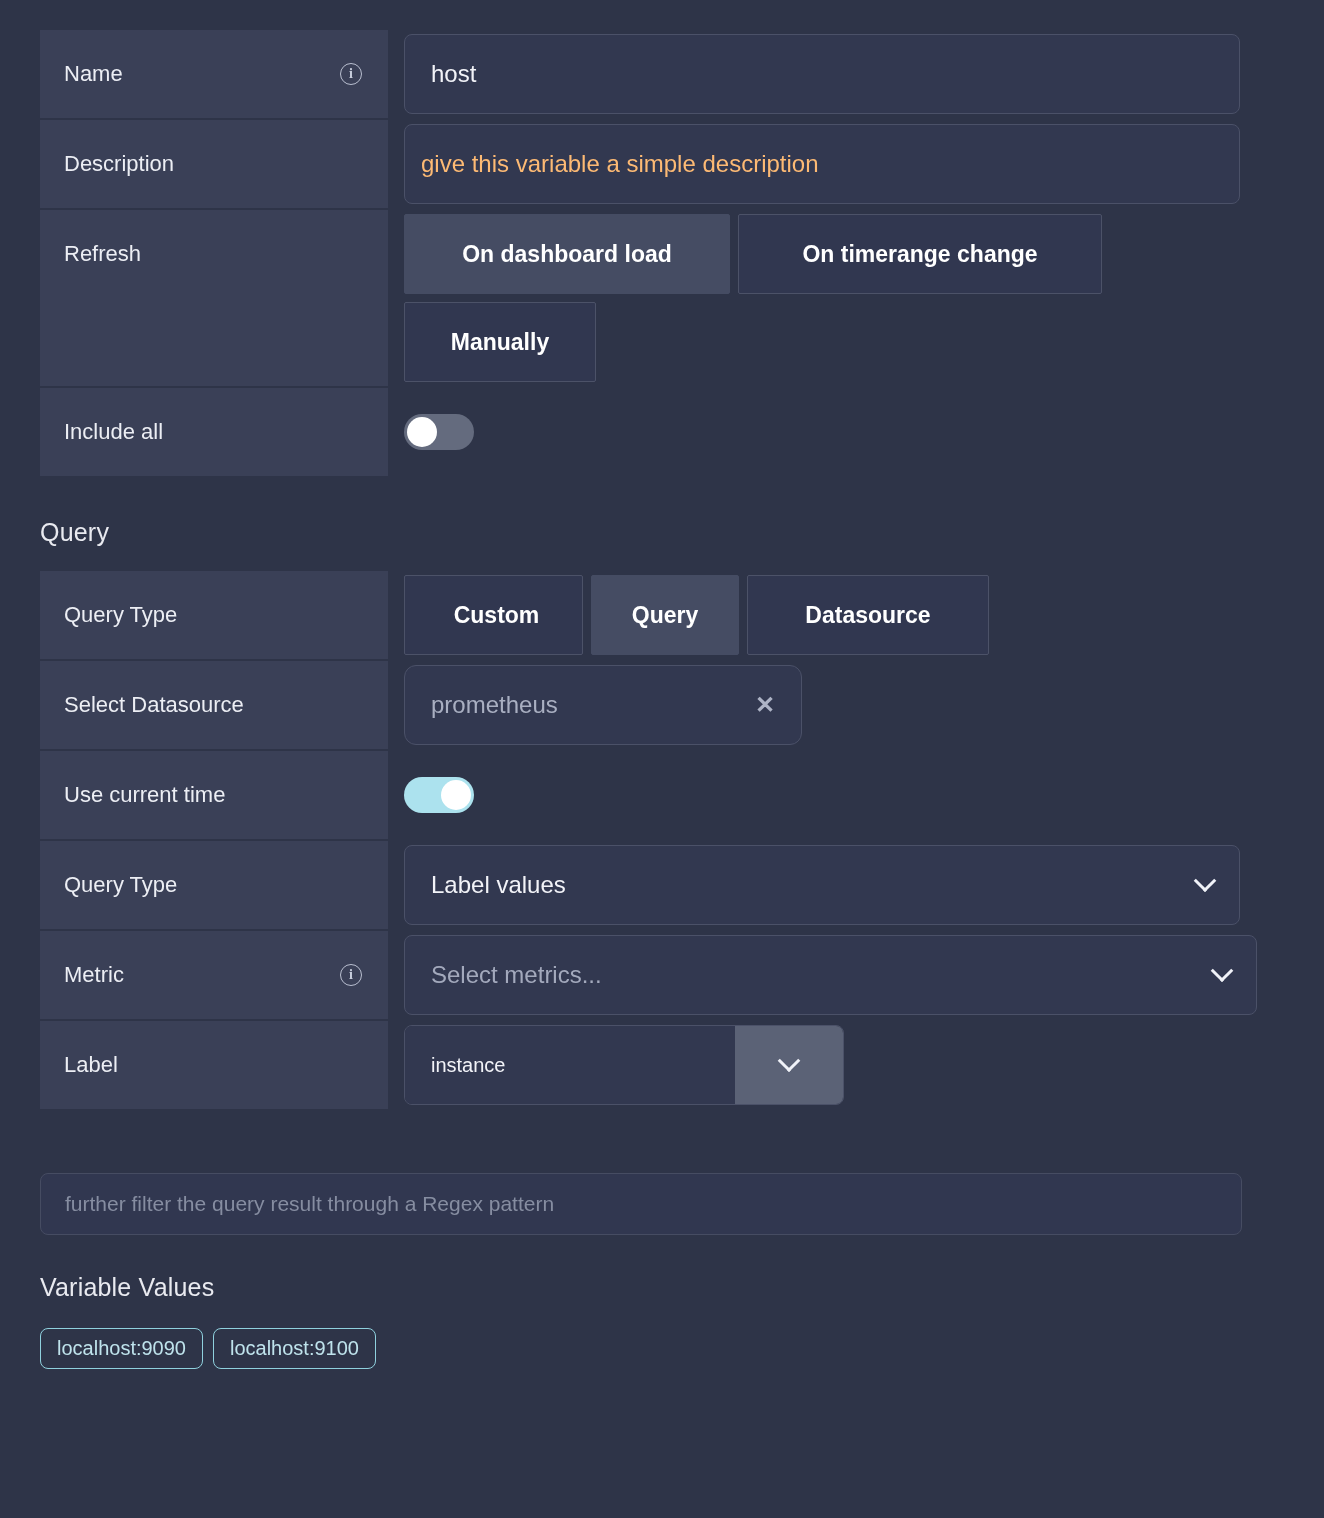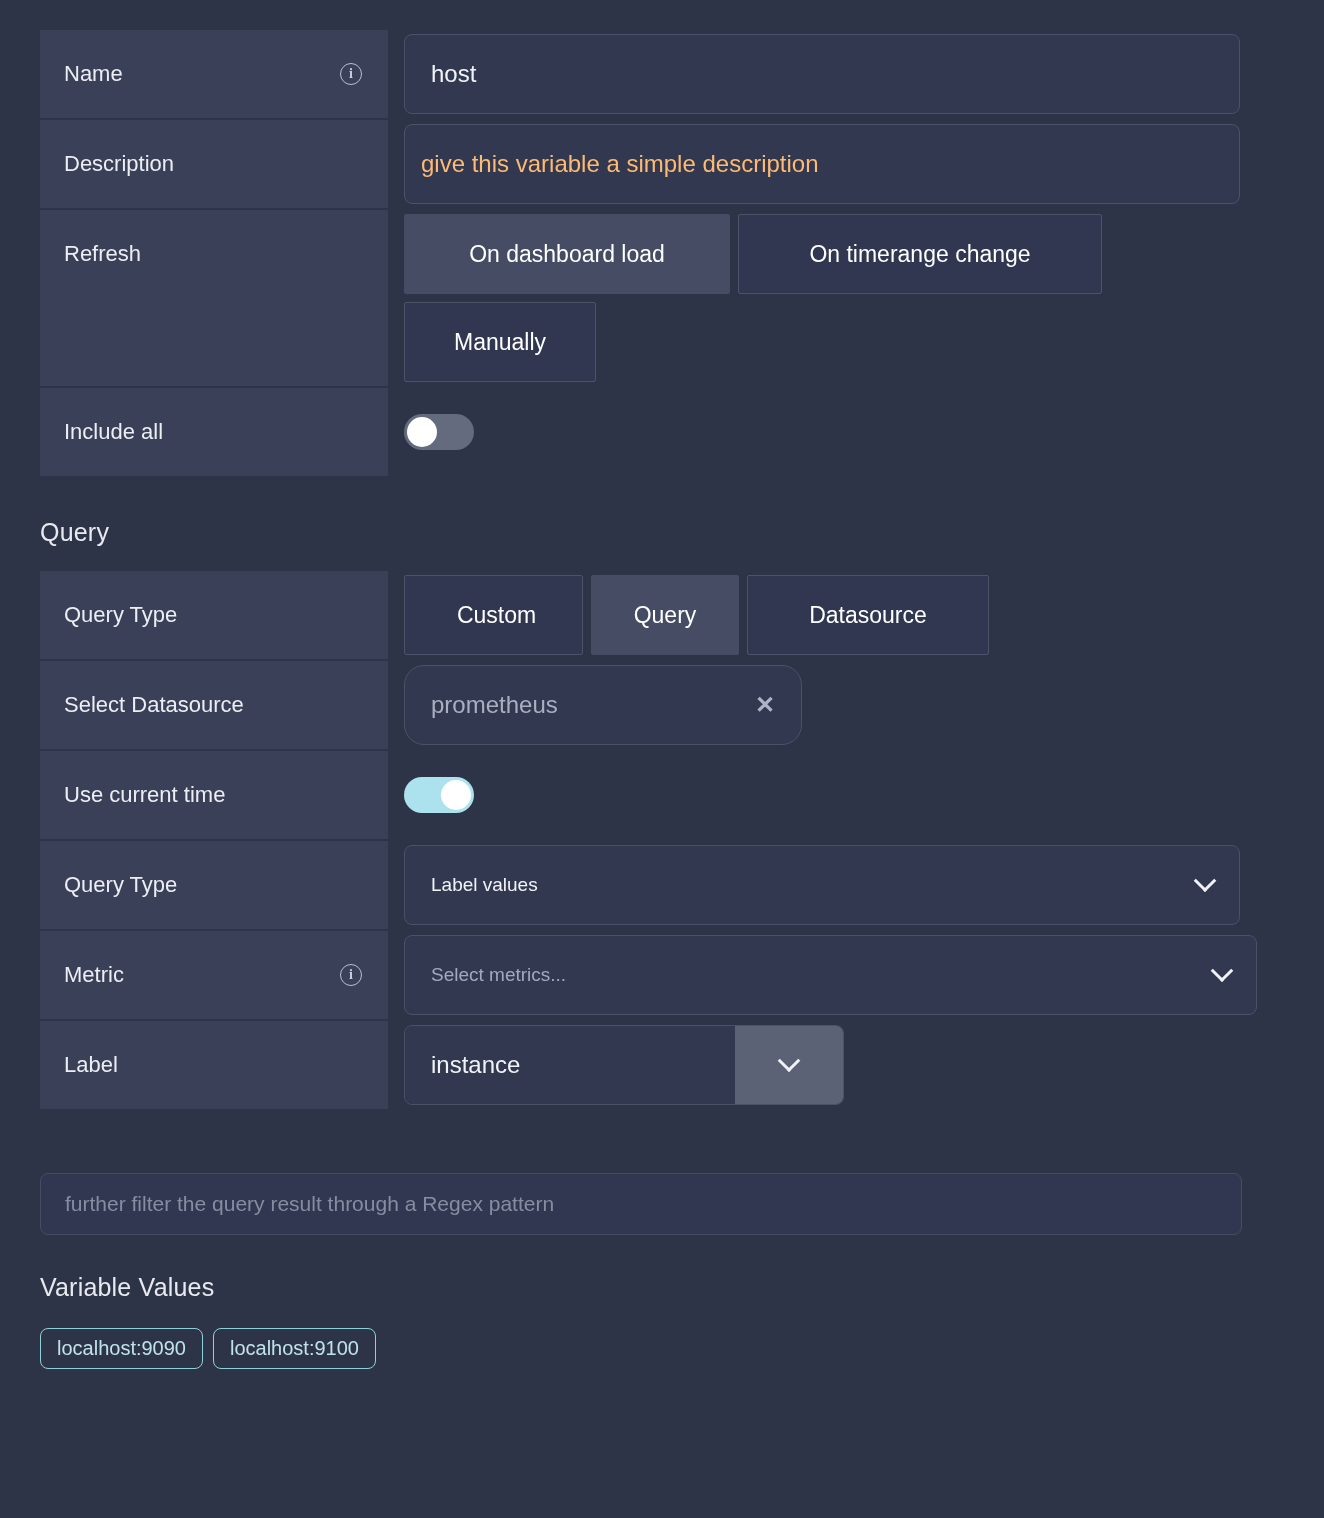--- a/index.html
+++ b/index.html
@@ -99,21 +99,21 @@
   .seg-btn {
     height: 80px;
     background: #313750;
     border: 1px solid #4c melhor;
   }
   .seg-btn {
     background: #313750;
     border: 1px solid #4c5268;
     color: #ffffff;
     font-size: 23px;
-    font-weight: 400;
+    font-weight: 700;
     display: inline-flex;
     align-items: center;
     justify-content: center;
     padding: 0 30px;
     cursor: pointer;
     border-radius: 2px;
   }
   .seg-btn.selected {
     background: #454c63;
     border-color: #454c63;
@@ -140,21 +140,21 @@
   }
   .toggle.on { background: #ace2ee; }
   .toggle.on .knob { left: 37px; }
 
   
   .ds-select {
     width: 398px;
     height: 80px;
     background: #323850;
     border: 1px solid #4b5168;
-    border-radius: 20px;
+    border-radius: 12px;
     display: flex;
     align-items: center;
     justify-content: space-between;
     padding: 0 26px;
     color: #a9afc1;
     font-size: 24px;
     cursor: pointer;
   }
   .ds-clear {
     color: #aeb4c6;
@@ -167,21 +167,21 @@
   .dropdown {
     height: 80px;
     background: #323850;
     border: 1px solid #4b5168;
     border-radius: 8px;
     display: flex;
     align-items: center;
     justify-content: space-between;
     padding: 0 26px;
     color: #f2f3f8;
-    font-size: 19px;
+    font-size: 24px;
     cursor: pointer;
   }
   .dropdown.placeholder .dd-value { color: #a3a9bc; }
   .dd-querytype { width: 836px; }
   .dd-metric { width: 853px; }
 
   .chev {
     display: inline-block;
     width: 16px;
     height: 16px;
@@ -200,21 +200,21 @@
     border: 1px solid #4b5168;
     width: 440px;
   }
   .split-value {
     flex: 1;
     background: #323850;
     display: flex;
     align-items: center;
     padding: 0 26px;
     color: #f2f3f8;
-    font-size: 24px;
+    font-size: 20px;
   }
   .split-btn {
     width: 108px;
     background: #5b6276;
     display: flex;
     align-items: center;
     justify-content: center;
     cursor: pointer;
   }
 

